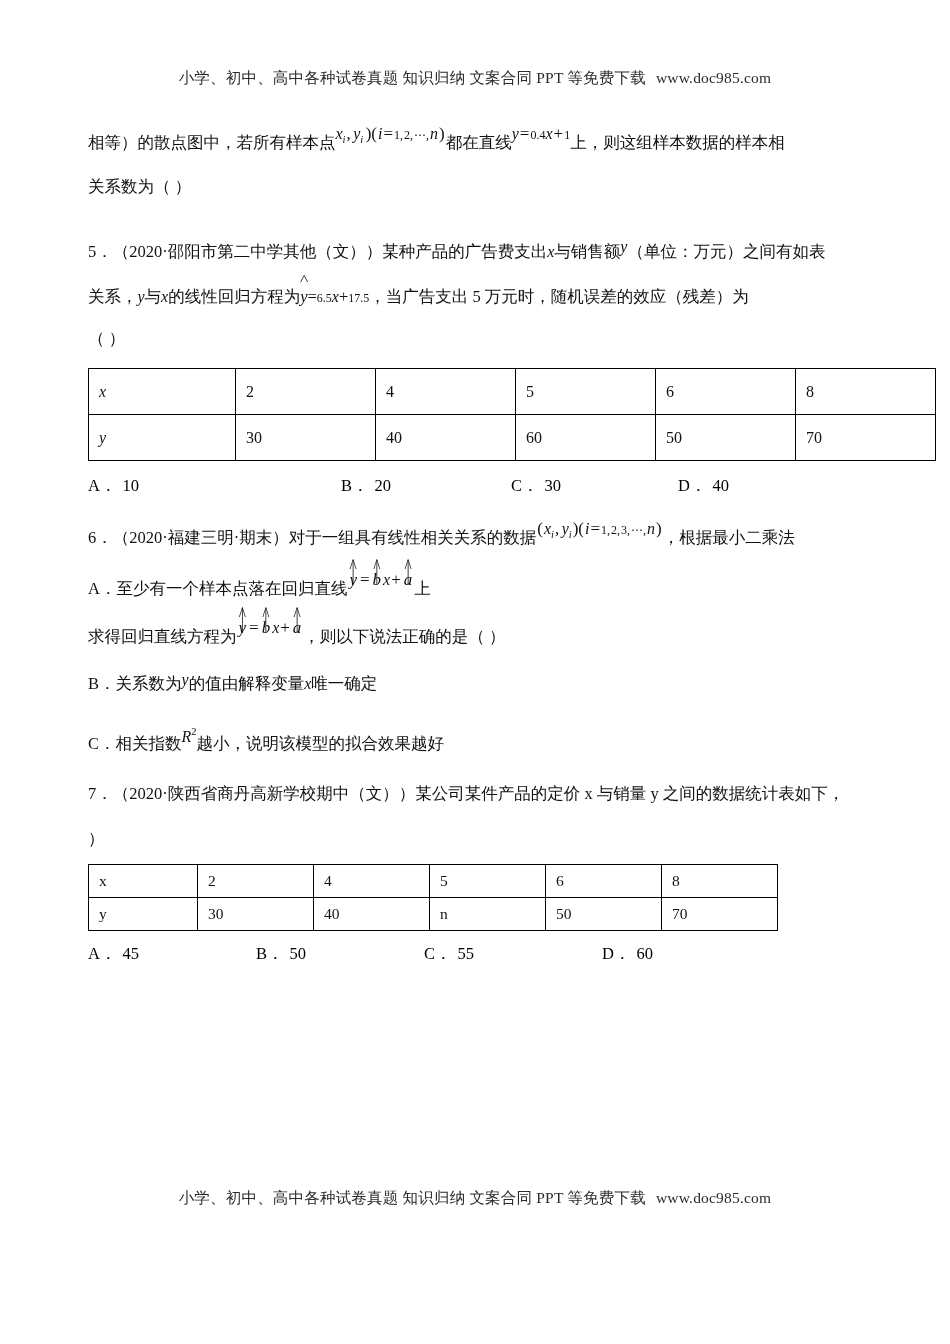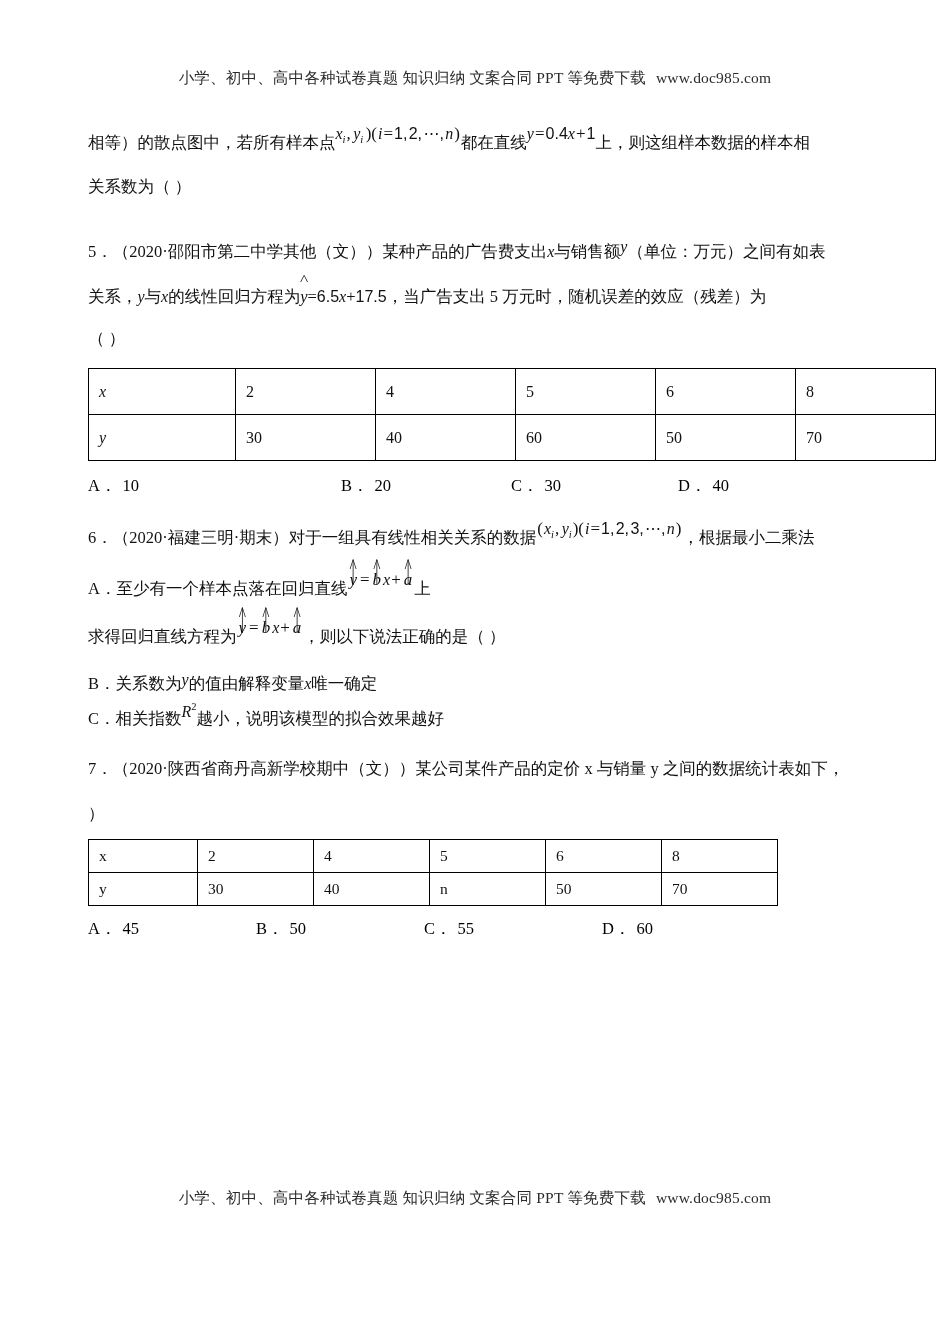--- a/index.html
+++ b/index.html
@@ -60,23 +60,23 @@
 
   .blk { margin-bottom: 26px; }
 
   
   .mi {
     font-family: "Liberation Serif", "DejaVu Serif", serif;
     font-style: italic;
     font-size: 16px;
   }
   .mnum {
-    font-family: Liberation Sans, sans-serif;
+    font-family: Liberation Serif, serif;
     font-style: normal;
-    font-size: 16px;
+    font-size: 12px;
   }
   
   .mathup {
     display: inline-block;
     position: relative;
     top: -9px;
     font-size: 17px;
     white-space: nowrap;
   }
   .mathup .op { font-style: normal; padding: 0 1px; }
@@ -258,21 +258,21 @@
       </p>
 
       <p class="para" style="margin-top:22px">
         <span>求得回归直线方程为</span><span class="mathup"><span class="hatbroken">y</span><span class="op">=</span><span class="hatbroken">b</span><span class="mi">x</span><span class="op">+</span><span class="hatbroken">a</span></span><span>，则以下说法正确的是（   ）</span>
       </p>
 
       <p class="para" style="margin-top:22px">
         <span>B．</span><span>关系数为</span><span class="mi" style="position:relative;top:-4px">y</span><span>的值由解释变量</span><span class="mi">x</span><span>唯一确定</span>
       </p>
 
-      <p class="para" style="margin-top:9px">
+      <p class="para" style="margin-top:34px">
         <span>C．</span><span>相关指数</span><span class="mathup" style="top:-7px"><span class="mi">R</span><span class="sup" style="font-style:normal">2</span></span><span>越小，说明该模型的拟合效果越好</span>
       </p>
 
     </div>
 
     <div class="blk">
       <p class="para" style="margin-top:2px">
         <span>7．</span><span>（2020·陕西省商丹高新学校期中（文））</span><span>某公司某件产品的定价 x 与销量 y 之间的数据统计表如下，</span>
       </p>
       <p class="para" style="margin-top:20px">）</p>

